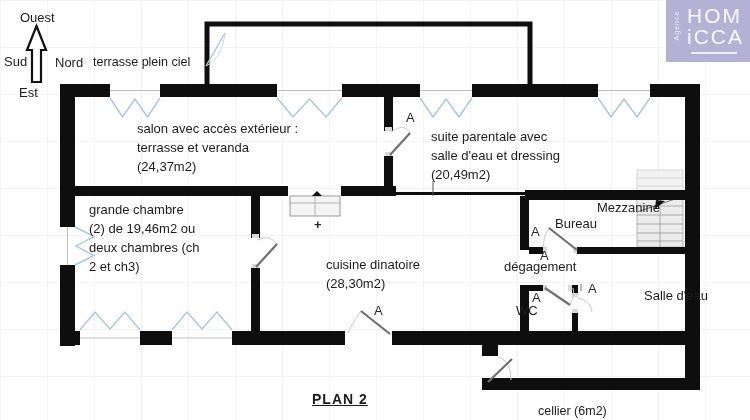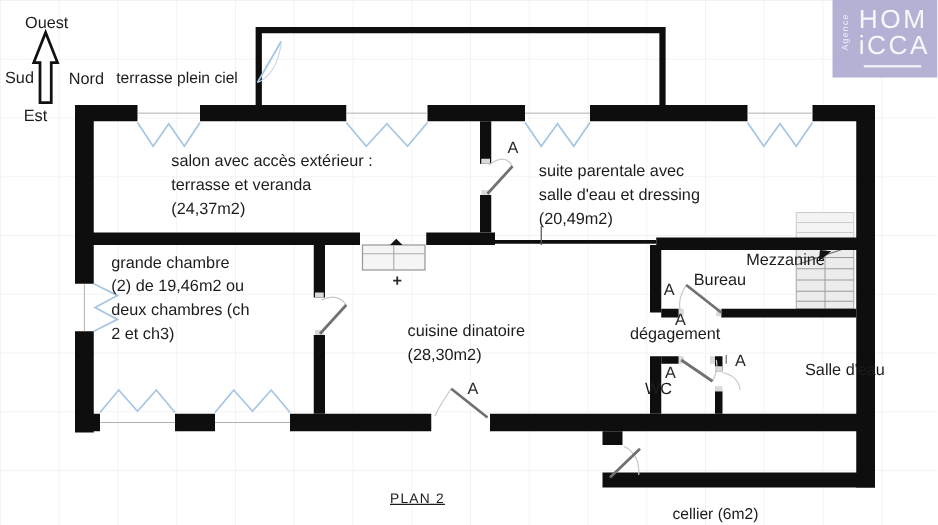--- a/index.html
+++ b/index.html
@@ -7,21 +7,21 @@
        font-family:"Liberation Sans",sans-serif;color:#1c1c1c;}
   #plan{position:relative;width:750px;height:420px;
         background-image:linear-gradient(to right,#f3f3f3 1px,transparent 1px),
                          linear-gradient(to bottom,#f3f3f3 1px,transparent 1px);
         background-size:47px 47px;}
   svg{position:absolute;left:0;top:0;}
   .lbl{position:absolute;font-size:13px;line-height:19px;white-space:pre-line;}
   .sm{font-size:12.5px;}
   .a-lbl{position:absolute;font-size:13px;color:#2a2a2a;}
   .gray{color:#4a4a4a;}
-  .plan-title{font-size:11px;font-weight:normal;text-decoration:underline;letter-spacing:1px;}
+  .plan-title{font-size:14px;font-weight:bold;text-decoration:underline;letter-spacing:1px;}
   .logo{position:absolute;right:0;top:0;width:84px;height:62px;background:#b3b2d4;}
   .logo .word1{position:absolute;left:21px;top:4px;font-size:21px;color:#f7f7fb;letter-spacing:2px;}
   .logo .word2{position:absolute;left:21px;top:25px;font-size:21px;color:#f7f7fb;letter-spacing:2px;}
   .logo .vert{position:absolute;left:-4px;top:22px;font-size:7px;color:#efeffa;
               transform:rotate(-90deg);letter-spacing:1px;}
   .logo .tagline{position:absolute;left:25px;top:52px;width:46px;height:2px;
                  background:rgba(255,255,255,.75);}
 </style>
 </head>
 <body>

